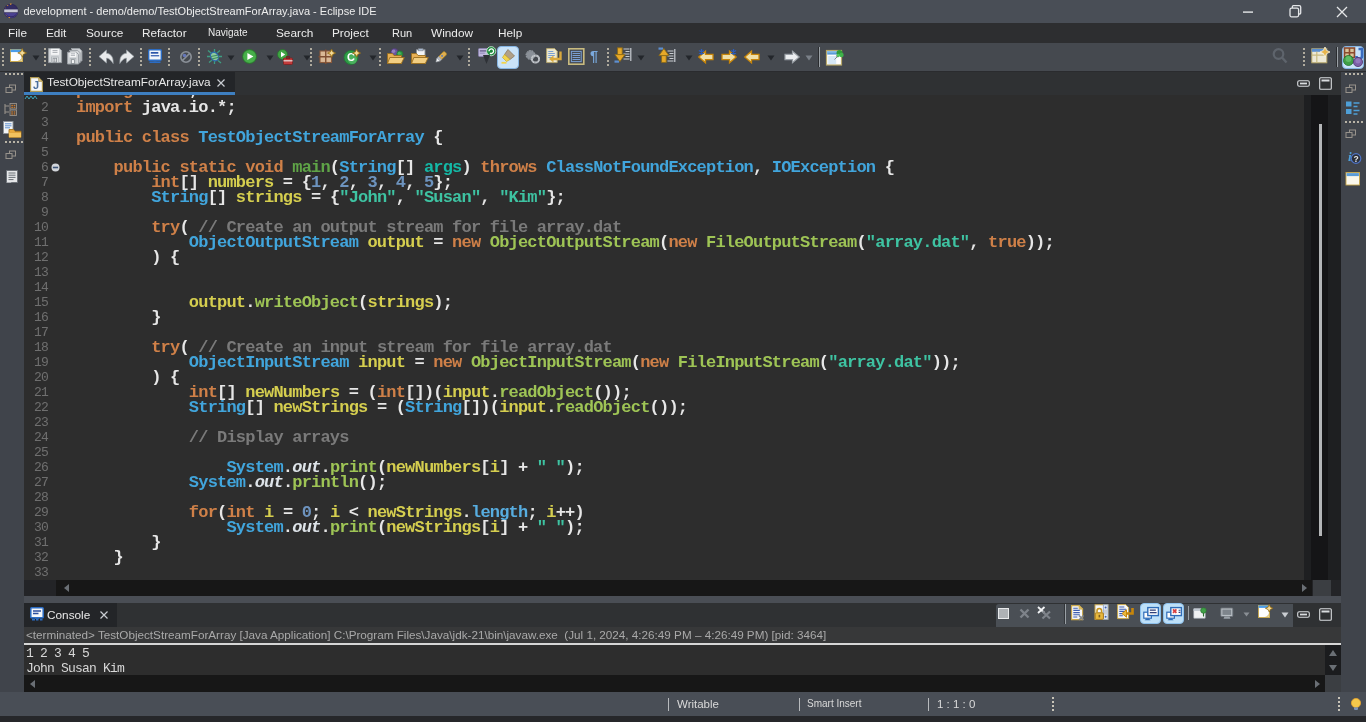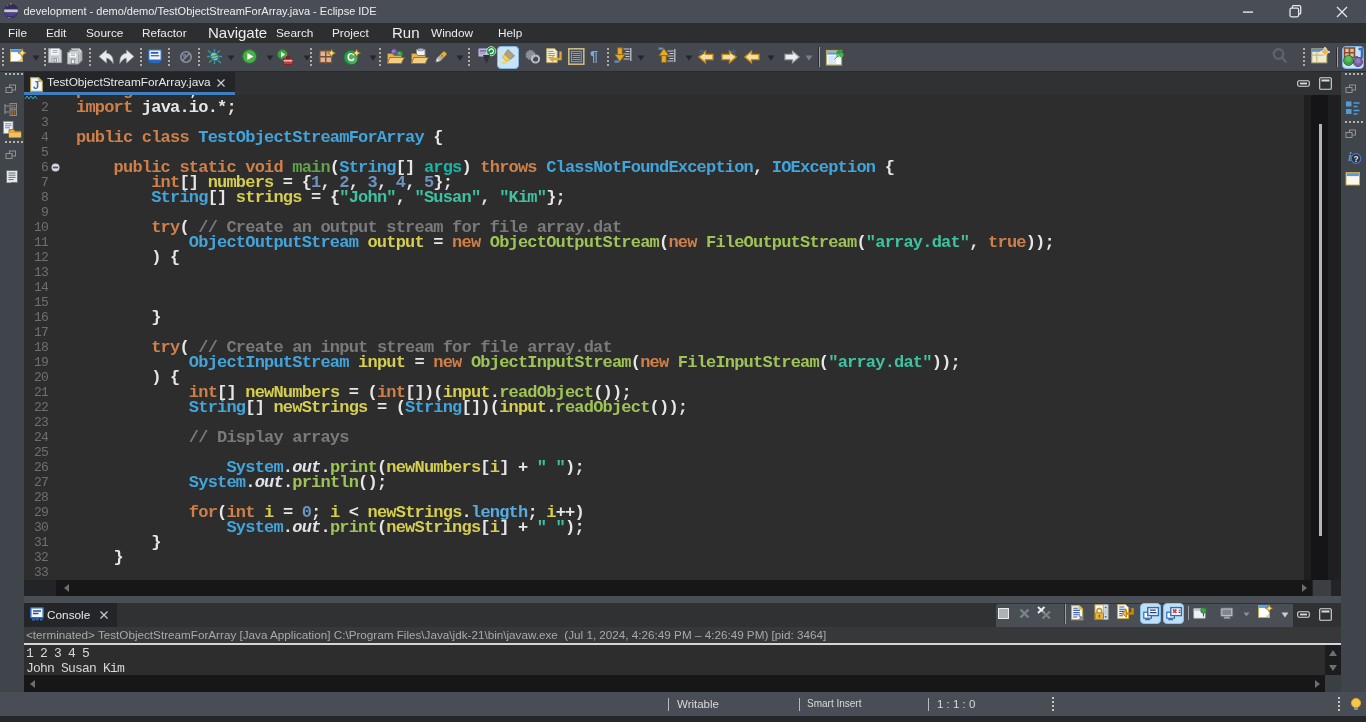--- a/index.html
+++ b/index.html
@@ -73,20 +73,21 @@
 <div class="ln" style="top:205px">9</div>
 <div class="ln" style="top:220px">10</div>
 <div class="cl" style="top:220px">        <span class="k">try</span>( <span class="cm">// Create an output stream for file array.dat</span></div>
 <div class="ln" style="top:235px">11</div>
 <div class="cl" style="top:235px">            <span class="c">ObjectOutputStream</span> <span class="v">output</span> = <span class="k">new</span> <span class="m">ObjectOutputStream</span>(<span class="k">new</span> <span class="m">FileOutputStream</span>(<span class="s">"array.dat"</span>, <span class="k">true</span>));</div>
 <div class="ln" style="top:250px">12</div>
 <div class="cl" style="top:250px">        ) {</div>
 <div class="ln" style="top:265px">13</div>
 <div class="ln" style="top:280px">14</div>
 <div class="ln" style="top:295px">15</div>
+<div class="cl" style="top:295px">            <span class="v">output</span>.<span class="m">writeObject</span>(<span class="v">strings</span>);</div>
 <div class="ln" style="top:310px">16</div>
 <div class="cl" style="top:310px">        }</div>
 <div class="ln" style="top:325px">17</div>
 <div class="ln" style="top:340px">18</div>
 <div class="cl" style="top:340px">        <span class="k">try</span>( <span class="cm">// Create an input stream for file array.dat</span></div>
 <div class="ln" style="top:355px">19</div>
 <div class="cl" style="top:355px">            <span class="c">ObjectInputStream</span> <span class="v">input</span> = <span class="k">new</span> <span class="m">ObjectInputStream</span>(<span class="k">new</span> <span class="m">FileInputStream</span>(<span class="s">"array.dat"</span>));</div>
 <div class="ln" style="top:370px">20</div>
 <div class="cl" style="top:370px">        ) {</div>
 <div class="ln" style="top:385px">21</div>
@@ -135,24 +136,24 @@
       <rect x="1" y="3.2" width="8.6" height="8.6" rx="1.5" fill="none" stroke="#E4E6E8" stroke-width="1.3"></rect>
       <path d="M3.4,3 V1.6 a0.9,0.9 0 0 1 0.9,-0.9 h6 a1.4,1.4 0 0 1 1.4,1.4 v6 a0.9,0.9 0 0 1 -0.9,0.9 H9.6" fill="none" stroke="#E4E6E8" stroke-width="1.3"></path>
     </svg>
 <svg style="left:1336px;top:6px" width="12" height="12">
       <path d="M1,1 L11,11 M11,1 L1,11" stroke="#E4E6E8" stroke-width="1.3"></path>
     </svg>
 <div class="abs" style="left:8px;top:23px;height:20px;line-height:20px;font-size:11.8px;color:#ECECEC">File</div>
 <div class="abs" style="left:46px;top:23px;height:20px;line-height:20px;font-size:11.8px;color:#ECECEC">Edit</div>
 <div class="abs" style="left:86px;top:23px;height:20px;line-height:20px;font-size:11.8px;color:#ECECEC">Source</div>
 <div class="abs" style="left:142px;top:23px;height:20px;line-height:20px;font-size:11.8px;color:#ECECEC">Refactor</div>
-<div class="abs" style="left:208px;top:23px;height:20px;line-height:20px;font-size:15px;color:#ECECEC">Navigate</div>
+<div class="abs" style="left:208px;top:23px;height:20px;line-height:20px;font-size:10px;color:#ECECEC">Navigate</div>
 <div class="abs" style="left:276px;top:23px;height:20px;line-height:20px;font-size:11.8px;color:#ECECEC">Search</div>
 <div class="abs" style="left:332px;top:23px;height:20px;line-height:20px;font-size:11.8px;color:#ECECEC">Project</div>
-<div class="abs" style="left:392px;top:23px;height:16px;line-height:20px;font-size:15px;color:#ECECEC">Run</div>
+<div class="abs" style="left:392px;top:23px;height:16px;line-height:20px;font-size:11px;color:#ECECEC">Run</div>
 <div class="abs" style="left:431px;top:23px;height:24px;line-height:20px;font-size:11.8px;color:#ECECEC">Window</div>
 <div class="abs" style="left:498px;top:23px;height:20px;line-height:20px;font-size:11.8px;color:#ECECEC">Help</div>
 <div class="abs" style="left:24px;top:72px;width:211px;height:20px;background:#232528"></div>
 <div class="abs" style="left:24px;top:92px;width:211px;height:3px;background:#3E7FC1"></div>
 <svg style="left:30px;top:77px" width="13" height="15" viewBox="0 0 13 15">
 <path d="M0.6,0.6 h8 l3.8,3.8 v10 h-11.8 z" fill="#F6F7F8" stroke="#B09A52" stroke-width="1.1"></path>
 <path d="M8.6,0.6 v3.8 h3.8 z" fill="#D9BE7A" stroke="#B09A52" stroke-width="0.7"></path>
 <text x="6" y="12" font-family="Liberation Sans" font-size="11" font-weight="bold" fill="#4A6E9E" text-anchor="middle">J</text>
 </svg>
 <div class="abs" style="left:47px;top:72px;height:20px;line-height:20px;font-size:11.8px;color:#E8E8E8">TestObjectStreamForArray.java</div>

